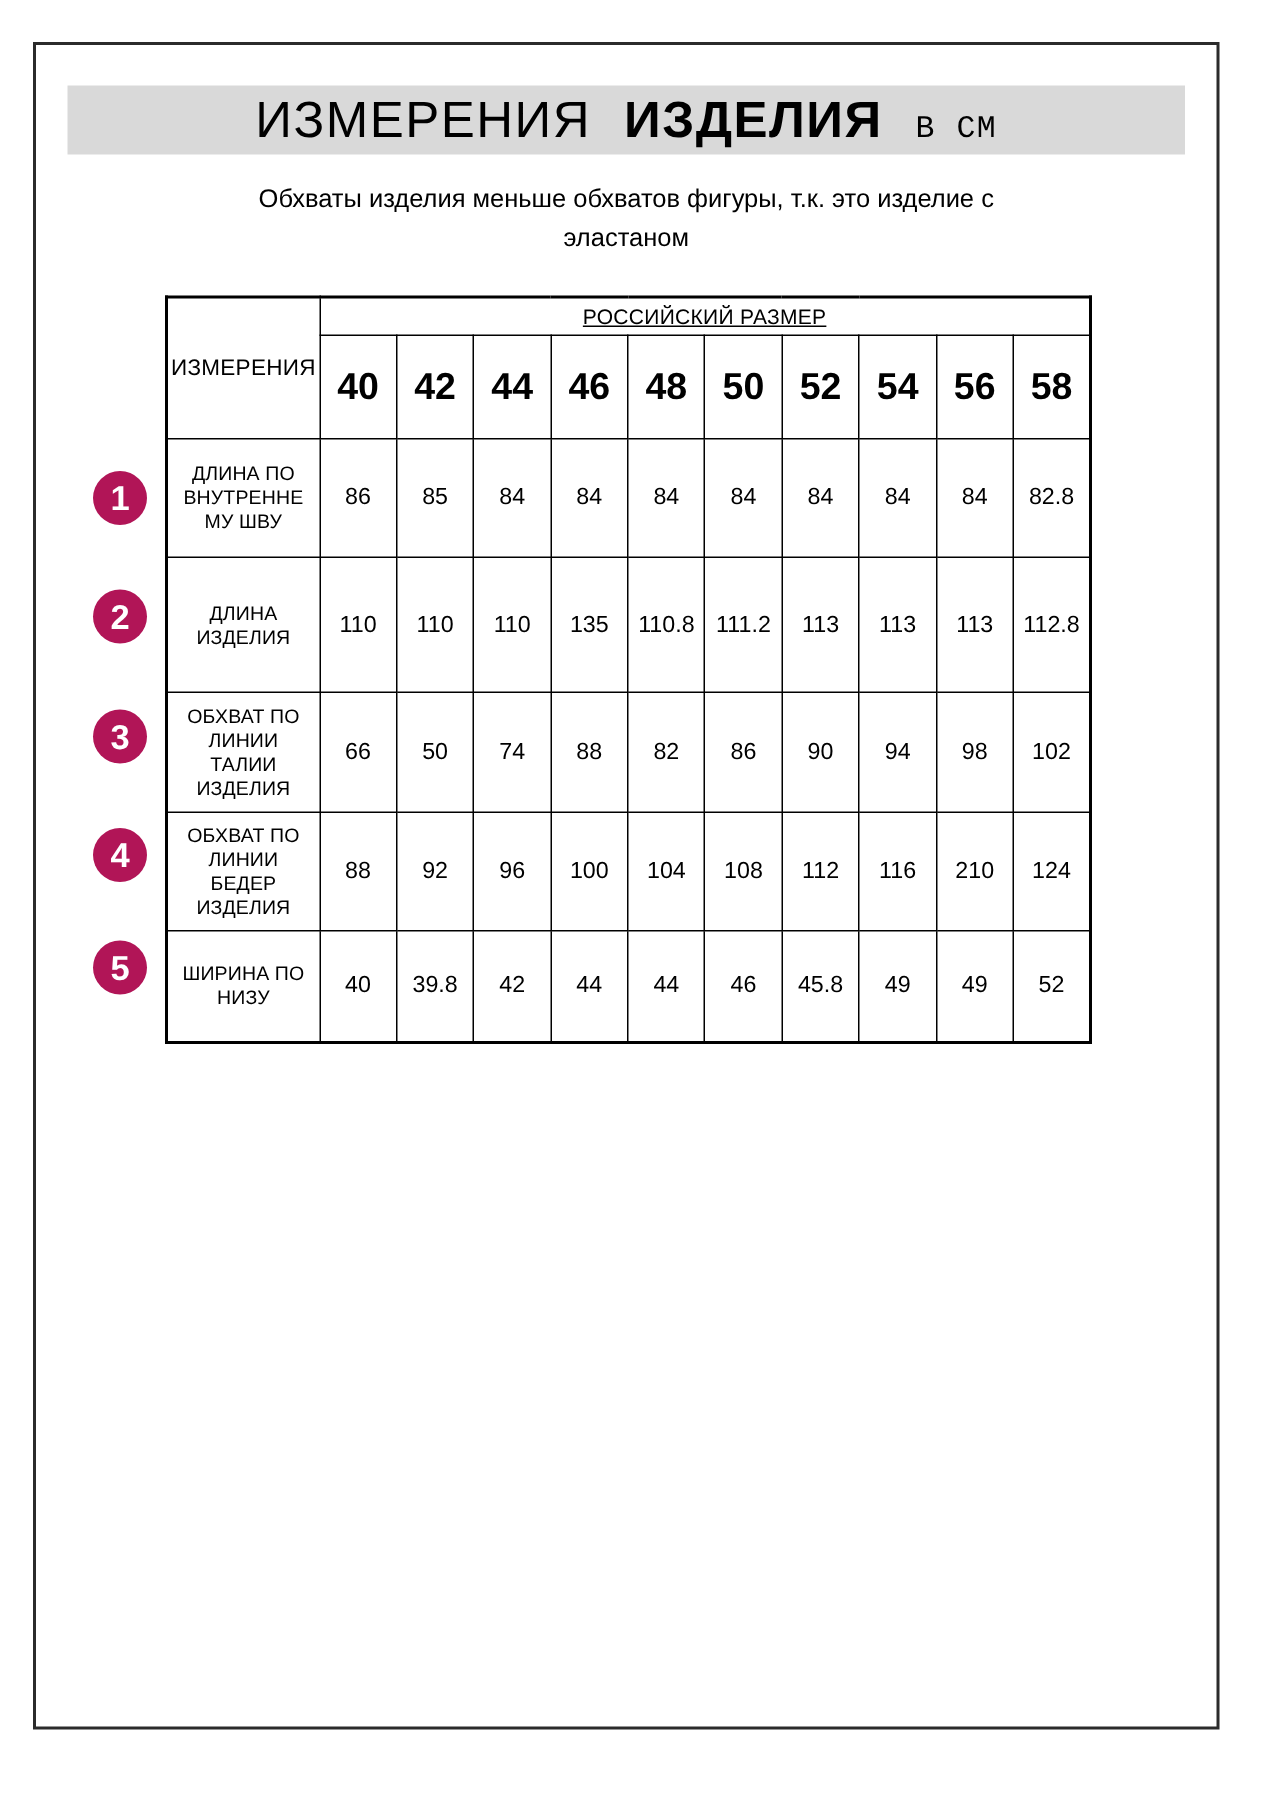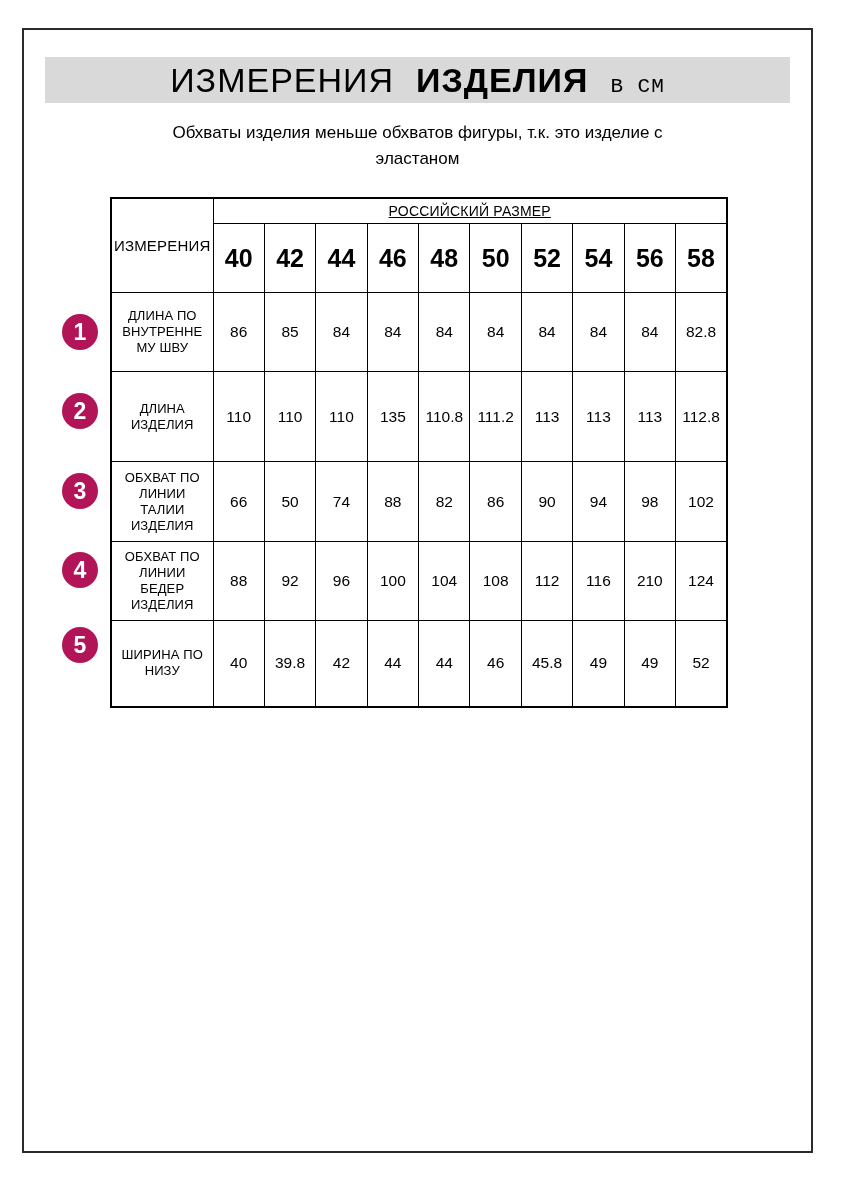--- a/index.html
+++ b/index.html
@@ -113,21 +113,21 @@
     white-space: pre-line;
     letter-spacing: 0.1px;
   }
   td.value-cell {
     font-size: 15.5px;
   }
   tbody tr:nth-child(1) { height: 79px; }
   tbody tr:nth-child(2) { height: 90px; }
   tbody tr:nth-child(3) { height: 80px; }
   tbody tr:nth-child(4) { height: 79px; }
-  tbody tr:nth-child(5) { height: 86px; padding-left: 36px; }
+  tbody tr:nth-child(5) { height: 74px; padding-left: 36px; }
   .badge {
     position: absolute;
     left: 38px;
     width: 36px;
     height: 36px;
     border-radius: 50%;
     background: #b11557;
     color: #ffffff;
     font-size: 23px;
     font-weight: 700;

